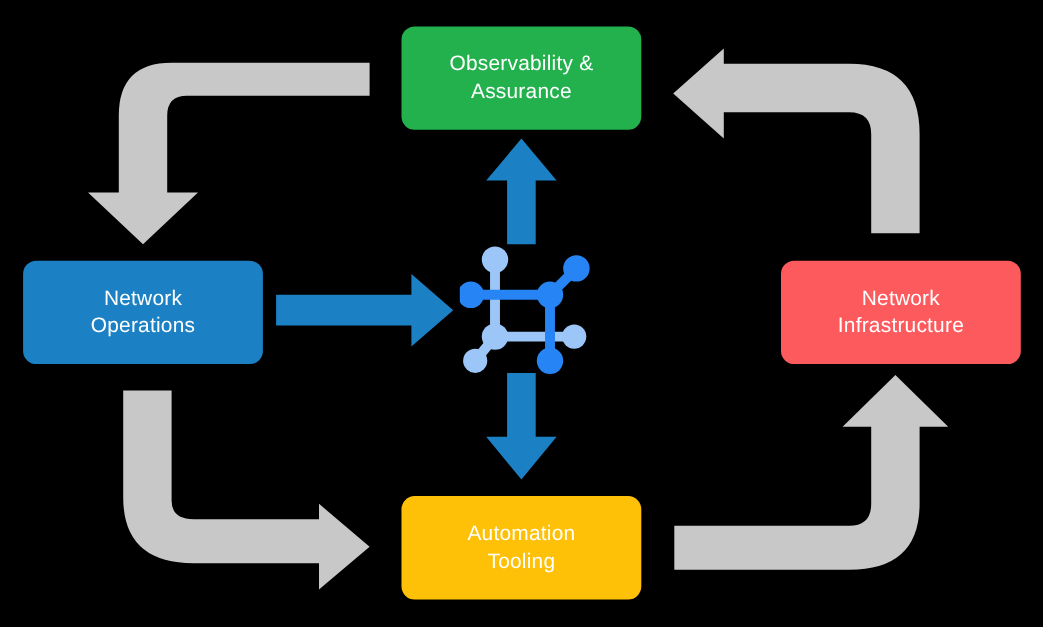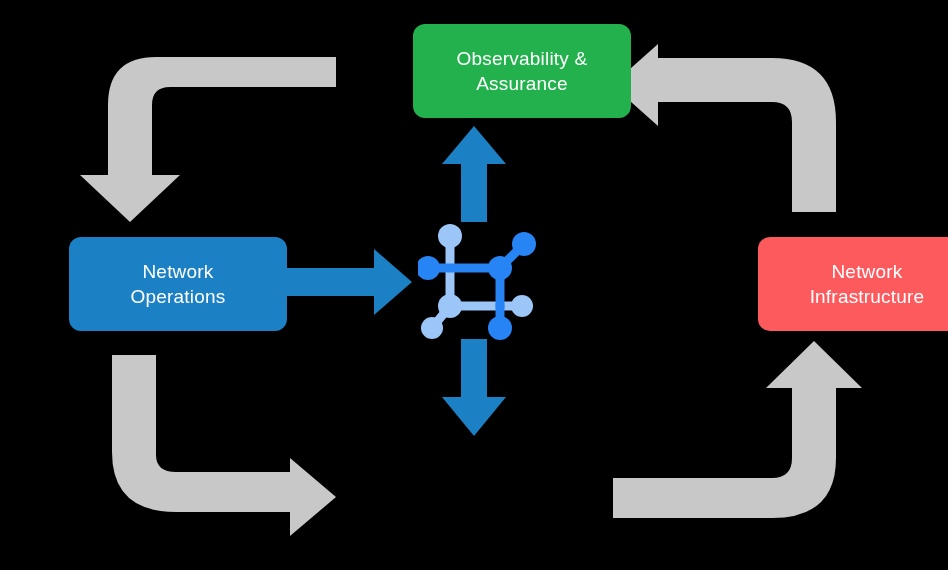--- a/index.html
+++ b/index.html
@@ -31,21 +31,20 @@
     align-items: center;
     justify-content: center;
     text-align: center;
     color: #ffffff;
     font-size: 19px;
     line-height: 1.32;
     font-weight: 400;
     letter-spacing: 0.2px;
     box-sizing: border-box;
     padding: 4px 10px;
-    margin-left: 48px;
   }
   .node-label {
     display: block;
     white-space: pre-line;
   }
   #box-observability {
     left: 365px;
     top: 24px;
     width: 218px;
     height: 94px;
@@ -135,14 +134,18 @@
   <div class="node-box" id="box-operations" style="background: rgb(27, 129, 196); color: rgb(255, 255, 255);">
     <span class="node-label">Network
 Operations</span>
   </div>
 
   <div class="node-box" id="box-infrastructure" style="background: rgb(253, 90, 94); color: rgb(255, 255, 255);">
     <span class="node-label">Network
 Infrastructure</span>
   </div>
 
+  <div class="node-box" id="box-automation" style="background: rgb(255, 193, 7); color: rgb(255, 255, 255);">
+    <span class="node-label">Automation
+Tooling</span>
+  </div>
 
 </div>
 
 </body></html>

